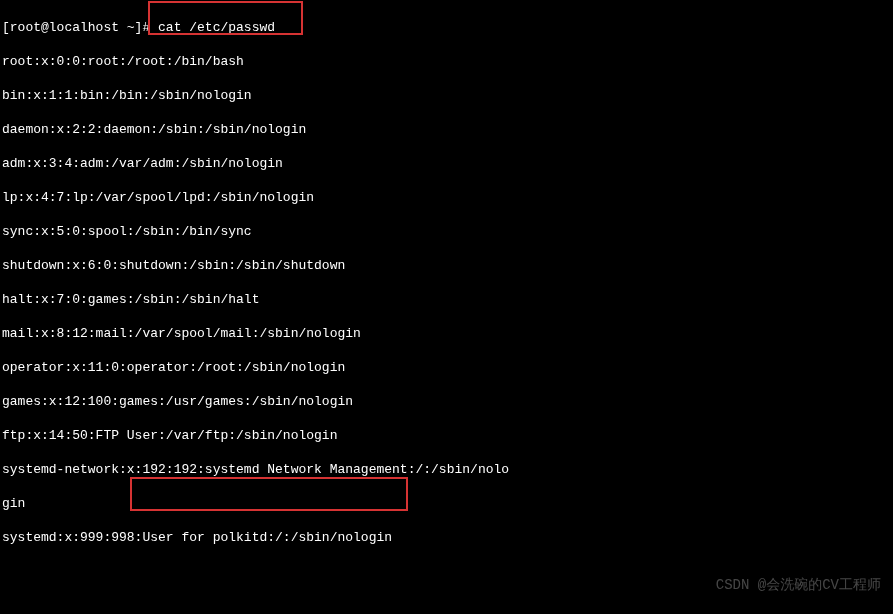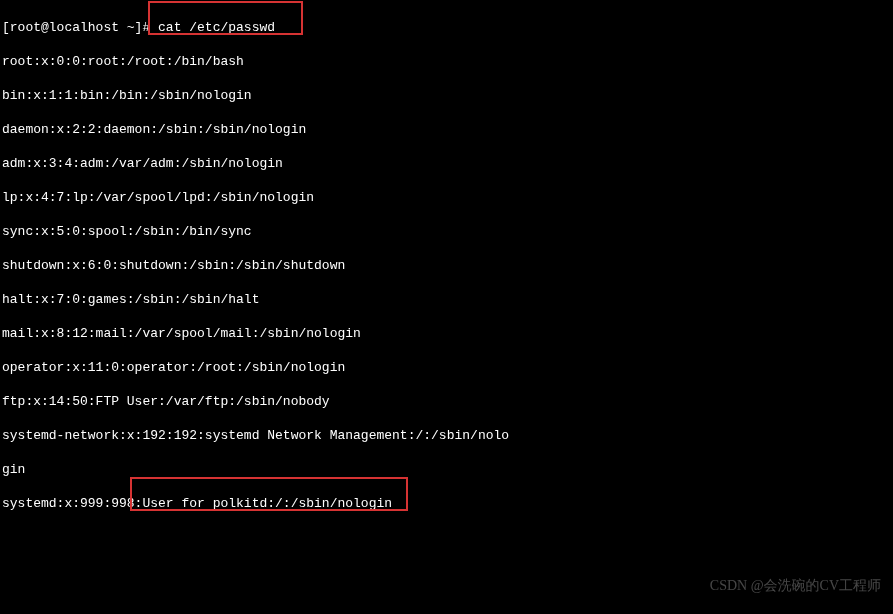--- a/index.html
+++ b/index.html
@@ -38,21 +38,21 @@
       left: 130px;
       width: 278px;
       height: 34px;
       pointer-events: none;
     }
     .watermark {
       position: absolute;
       bottom: 20px;
       right: 12px;
       color: rgba(200,200,200,0.35);
-      font-family: Liberation Serif, serif;
+      font-family: Liberation Mono, monospace;
       font-size: 14px;
       pointer-events: none;
     }
     .line {
       white-space: pre;
     }
   </style>
 </head>
 <body>
 
@@ -61,21 +61,22 @@
 <div class="line">root:x:0:0:root:/root:/bin/bash</div>
 <div class="line">bin:x:1:1:bin:/bin:/sbin/nologin</div>
 <div class="line">daemon:x:2:2:daemon:/sbin:/sbin/nologin</div>
 <div class="line">adm:x:3:4:adm:/var/adm:/sbin/nologin</div>
 <div class="line">lp:x:4:7:lp:/var/spool/lpd:/sbin/nologin</div>
 <div class="line">sync:x:5:0:spool:/sbin:/bin/sync</div>
 <div class="line">shutdown:x:6:0:shutdown:/sbin:/sbin/shutdown</div>
 <div class="line">halt:x:7:0:games:/sbin:/sbin/halt</div>
 <div class="line">mail:x:8:12:mail:/var/spool/mail:/sbin/nologin</div>
 <div class="line">operator:x:11:0:operator:/root:/sbin/nologin</div>
-<div class="line">ftp:x:14:50:FTP User:/var/ftp:/sbin/nobody</div>
+<div class="line">games:x:12:100:games:/usr/games:/sbin/nologin</div>
+<div class="line">ftp:x:14:50:FTP User:/var/ftp:/sbin/nologin</div>
 <div class="line">systemd-network:x:192:192:systemd Network Management:/:/sbin/nolo</div>
 <div class="line">gin</div>
 <div class="line">systemd:x:999:998:User for polkitd:/:/sbin/nologin</div>
 
 
 
 
 
 
 

